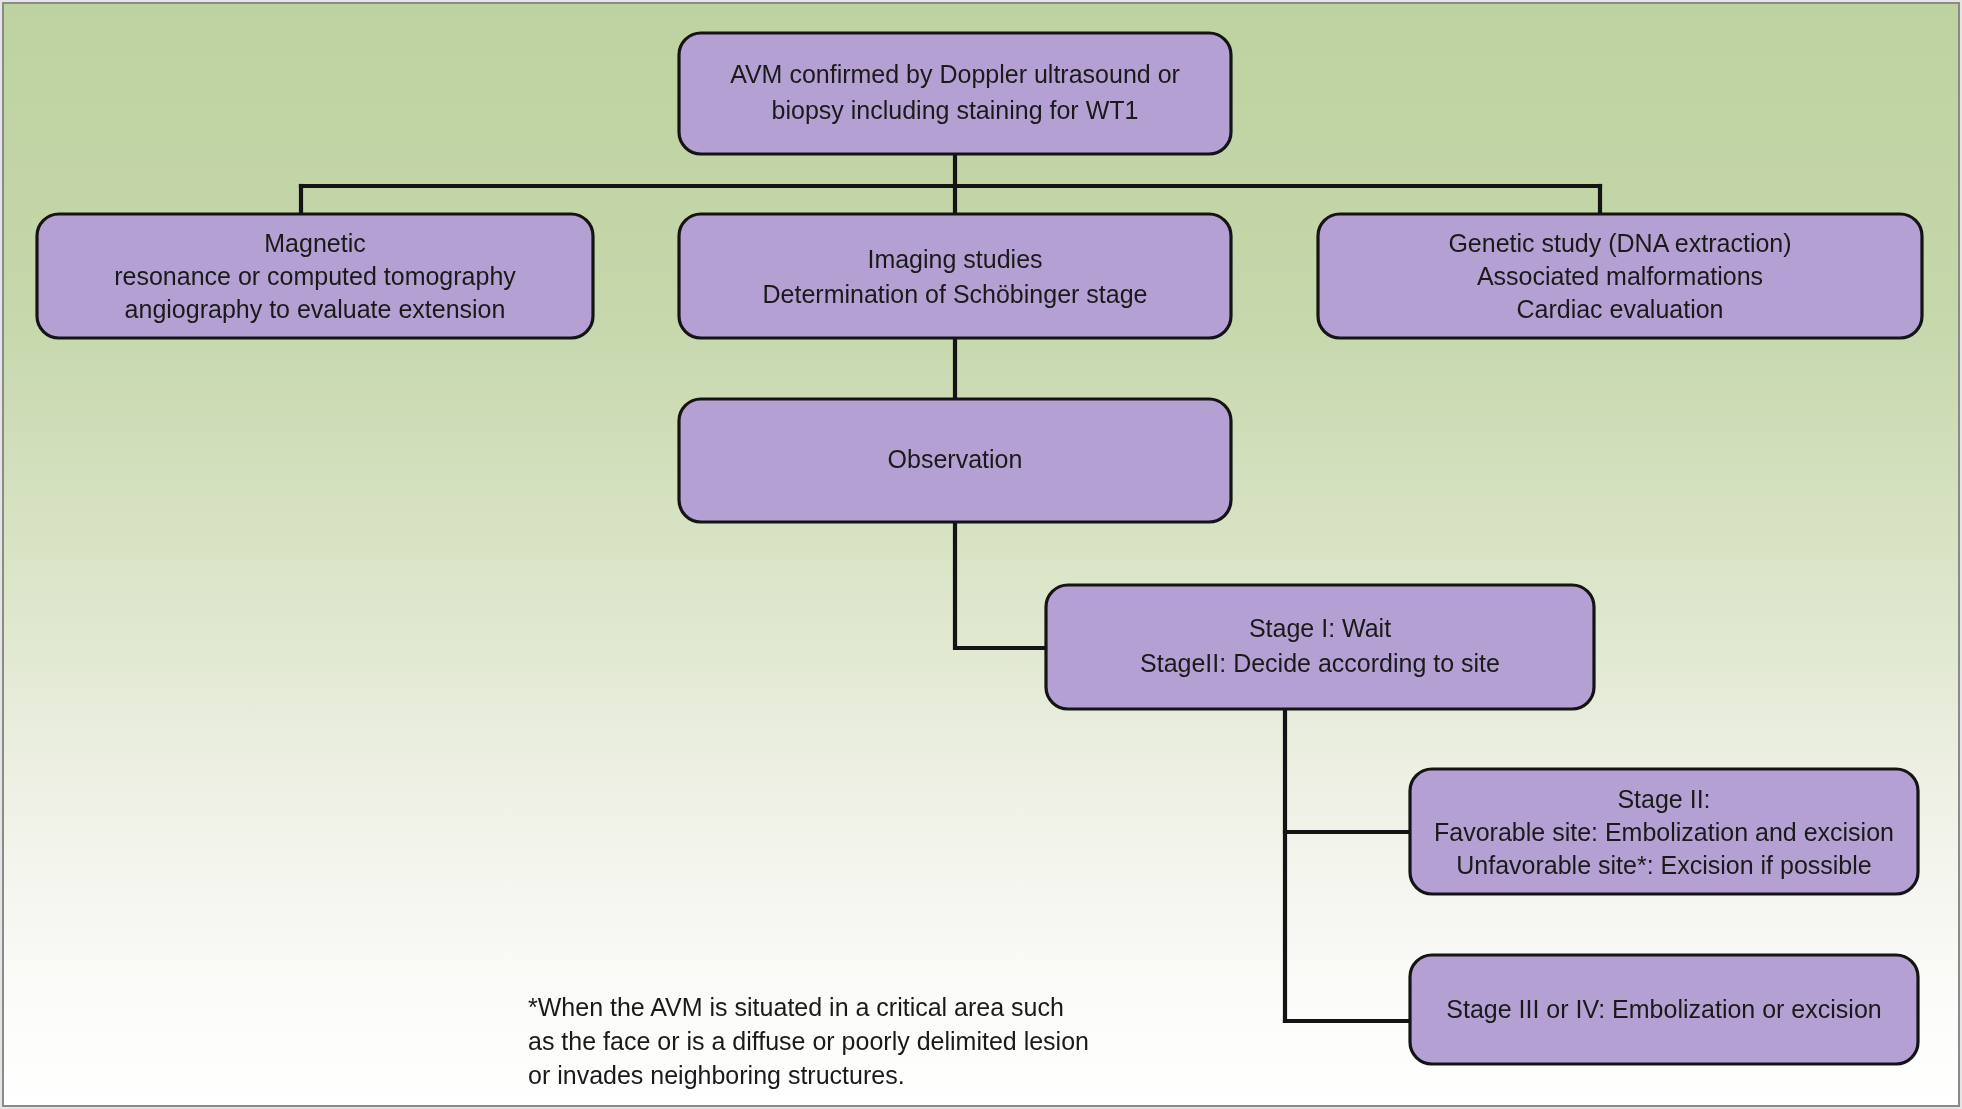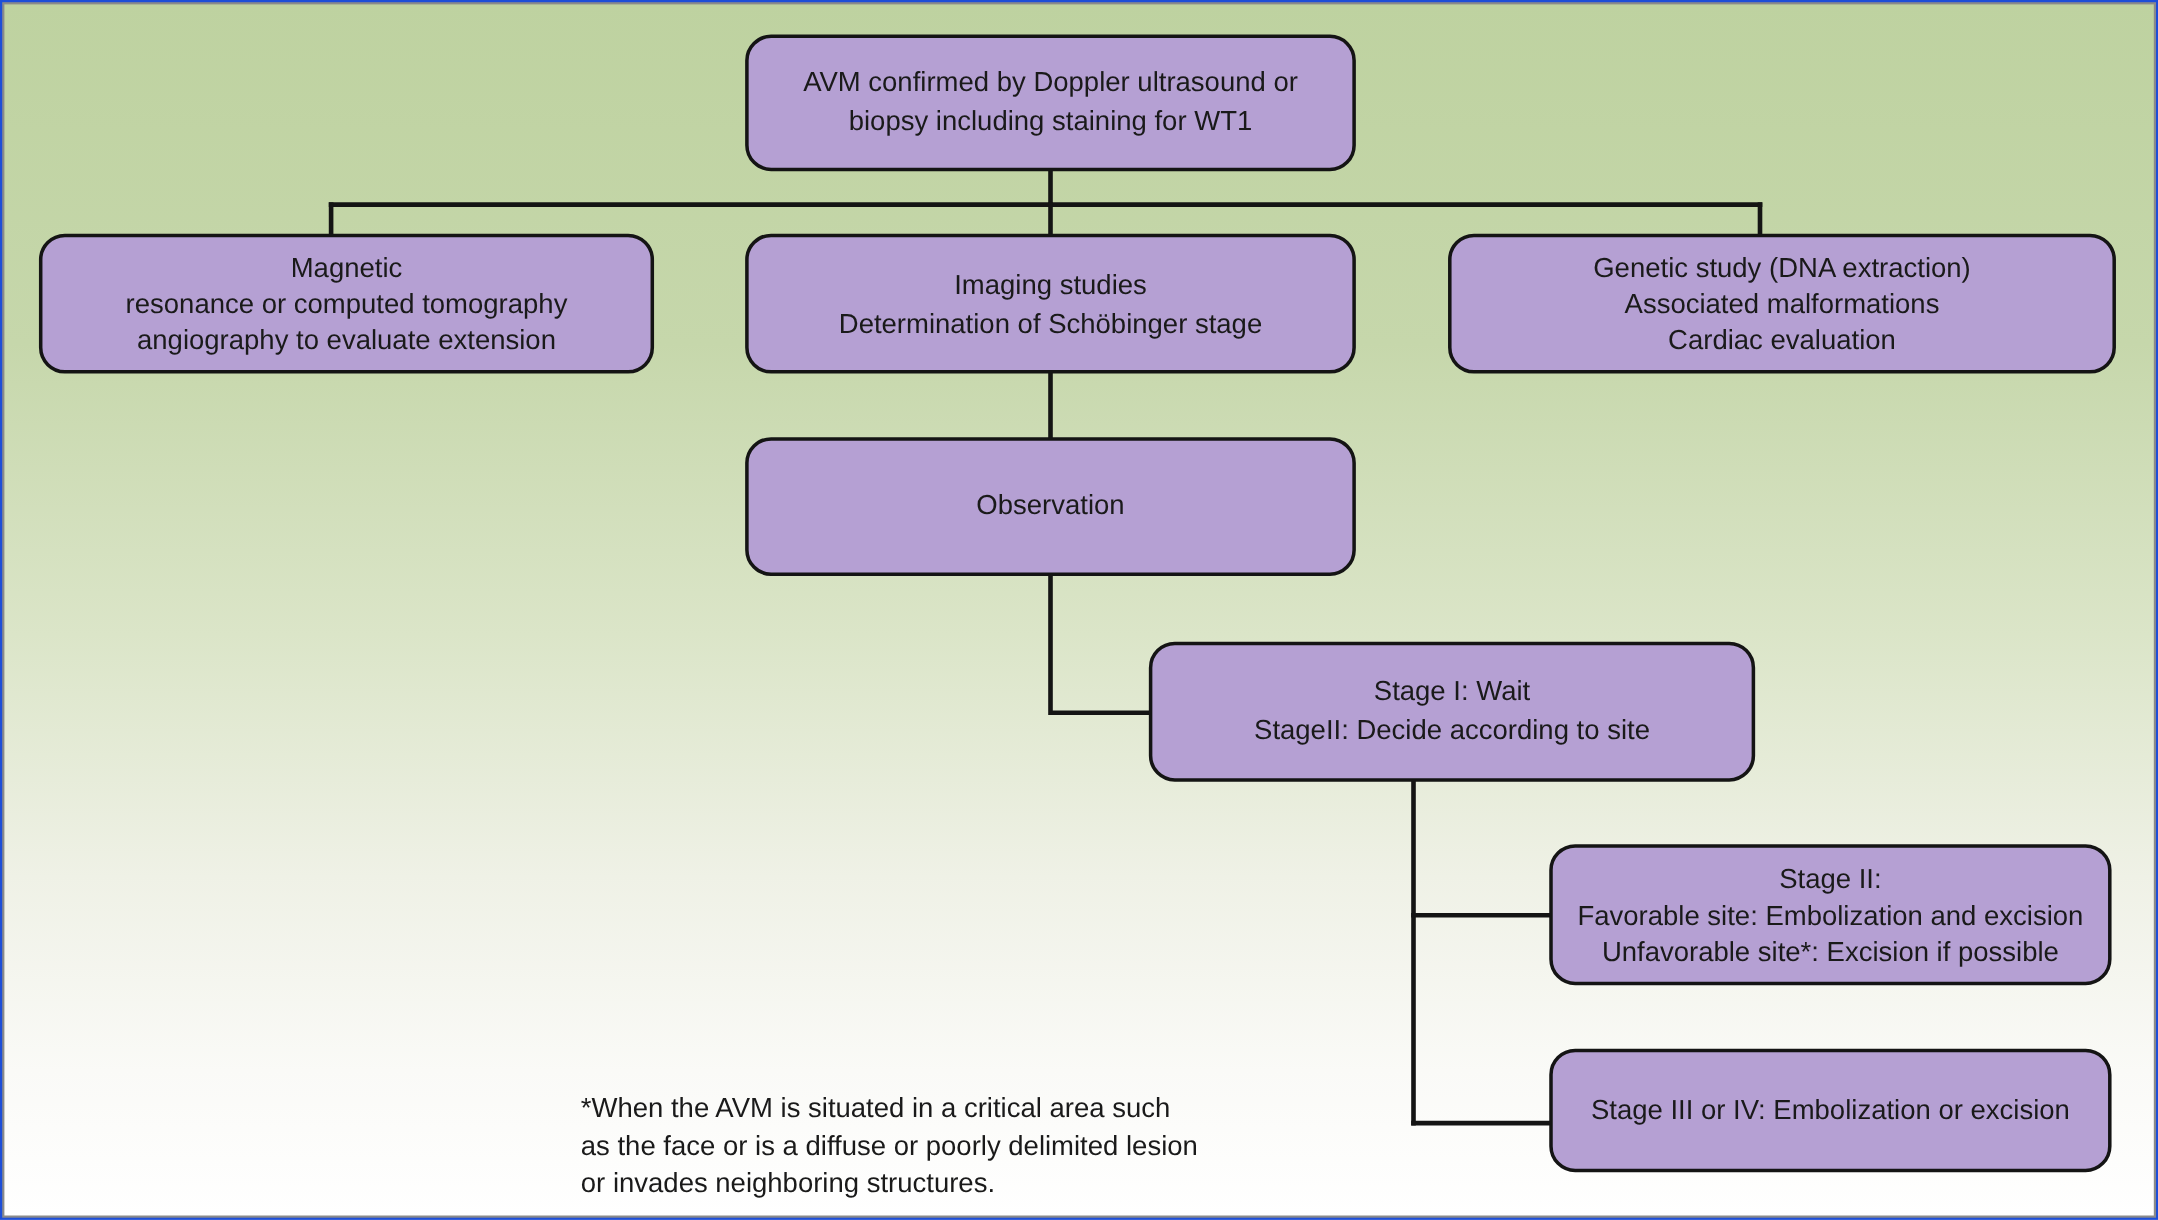--- a/index.html
+++ b/index.html
@@ -4,21 +4,21 @@
 <style>
   html, body {
     margin: 0;
     padding: 0;
     background: #ffffff;
   }
   #canvas-wrap {
     position: relative;
     width: 1962px;
     height: 1109px;
-    background: #1d4ed8;
+    background: #e5e5e5;
   }
   svg#flowchart {
     display: block;
     width: 1962px;
     height: 1109px;
   }
   .node-text {
     font-family: "Liberation Sans", sans-serif;
     font-size: 25px;
     fill: #1a1a1a;

